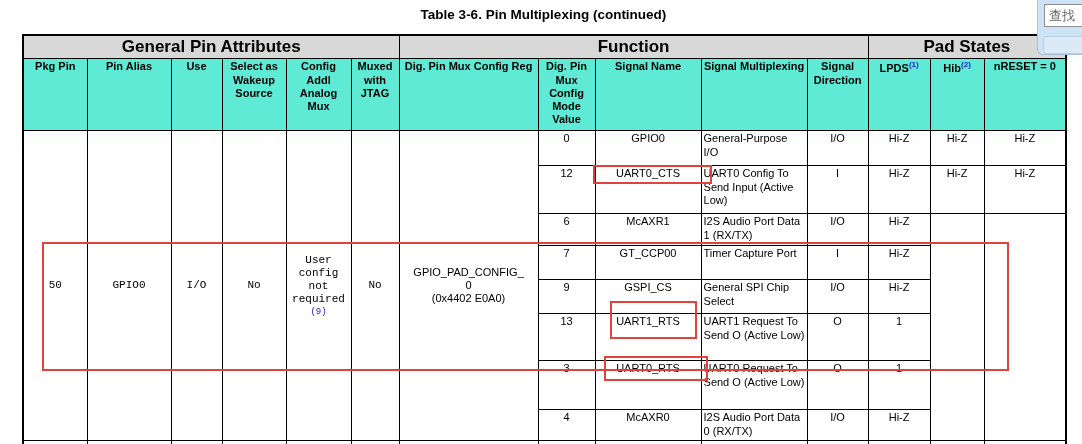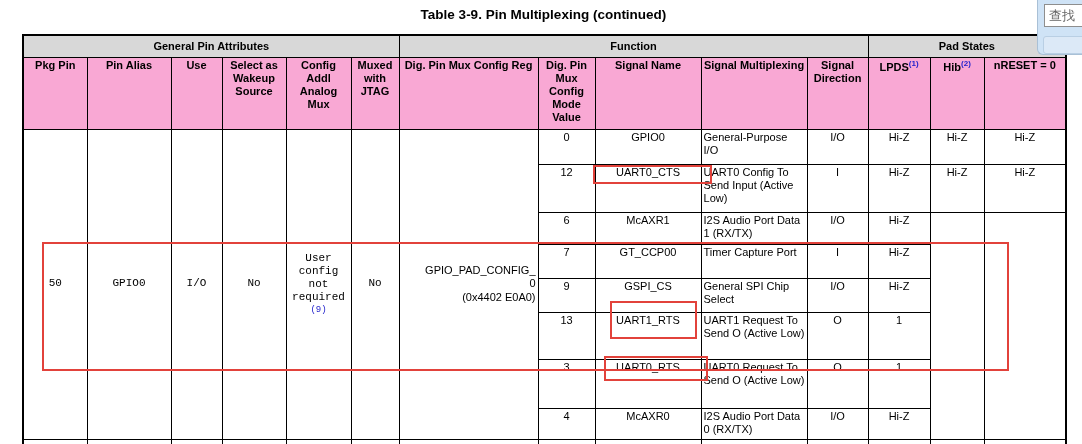--- a/index.html
+++ b/index.html
@@ -15,31 +15,31 @@
   table.pinmux {
     position:absolute; left:22px; top:34px; width:1043px;
     border-collapse:collapse; table-layout:fixed;
     font-size:11px; line-height:1.2;
   }
   table.pinmux th, table.pinmux td {
     border:1px solid #000; overflow:hidden; padding:1px 2px;
   }
   table.pinmux { border:2px solid #000; }
   th.group {
-    background:#d8d8d8; font-weight:bold; font-size:11px;
+    background:#d8d8d8; font-weight:bold; font-size:17px;
     text-align:center; vertical-align:middle; height:22px;
   }
   th.colhead {
-    background:#f9a8d4; font-weight:bold; text-align:center;
+    background:#5eead4; font-weight:bold; text-align:center;
     vertical-align:top; height:72px; padding-top:3px;
   }
   td.cell { vertical-align:top; text-align:center; padding-top:4px; }
   td.desc { vertical-align:top; text-align:left; padding:2px 2px 0 3px;margin-left:25px; }
   td.attr { vertical-align:middle; text-align:center;font-family:Liberation Mono, monospace; }
-  td.reg  { vertical-align:middle; text-align:right; white-space:pre-line;margin-top:7px; }
+  td.reg  { vertical-align:middle; text-align:center; white-space:pre-line;margin-top:7px; }
   td.empty-merge { background:#fff; }
   sup.ref { color:#2222cc; font-size:8px; font-weight:bold; text-decoration:none; }
   a.ref9 { display:block; color:#2222cc; font-size:9px; margin-top:1px; text-decoration:none; }
   .red-box { position:absolute; border:2px solid #e2423b; background:transparent; z-index:5; pointer-events:none; }
   .find-panel {
     position:absolute; left:1016px; top:0; width:66px; height:55px;
     background:#cfe3f6; border:1px solid #a9c0d6; border-top:none; border-right:none;
     border-bottom-left-radius:6px; z-index:20;margin-left:21px;
   }
   .find-input {
@@ -50,21 +50,21 @@
   .find-button {
     position:absolute; left:5px; top:36px; width:48px; height:18px;
     background:#dce9f7; border:1px solid #b9cfe4; border-radius:3px; cursor:pointer;
   }
 </style>
 </head>
 <body>
 
 <div class="page">
 
-  <div class="doc-title">Table 3-9. Pin Multiplexing (continued)</div>
+  <div class="doc-title">Table 3-6. Pin Multiplexing (continued)</div>
 
   <table class="pinmux">
     <colgroup>
       <col style="width:64px">
         <col style="width:84px">
         <col style="width:51px">
       <col style="width:64px">
         <col style="width:65px">
         <col style="width:48px">
       <col style="width:139px">

